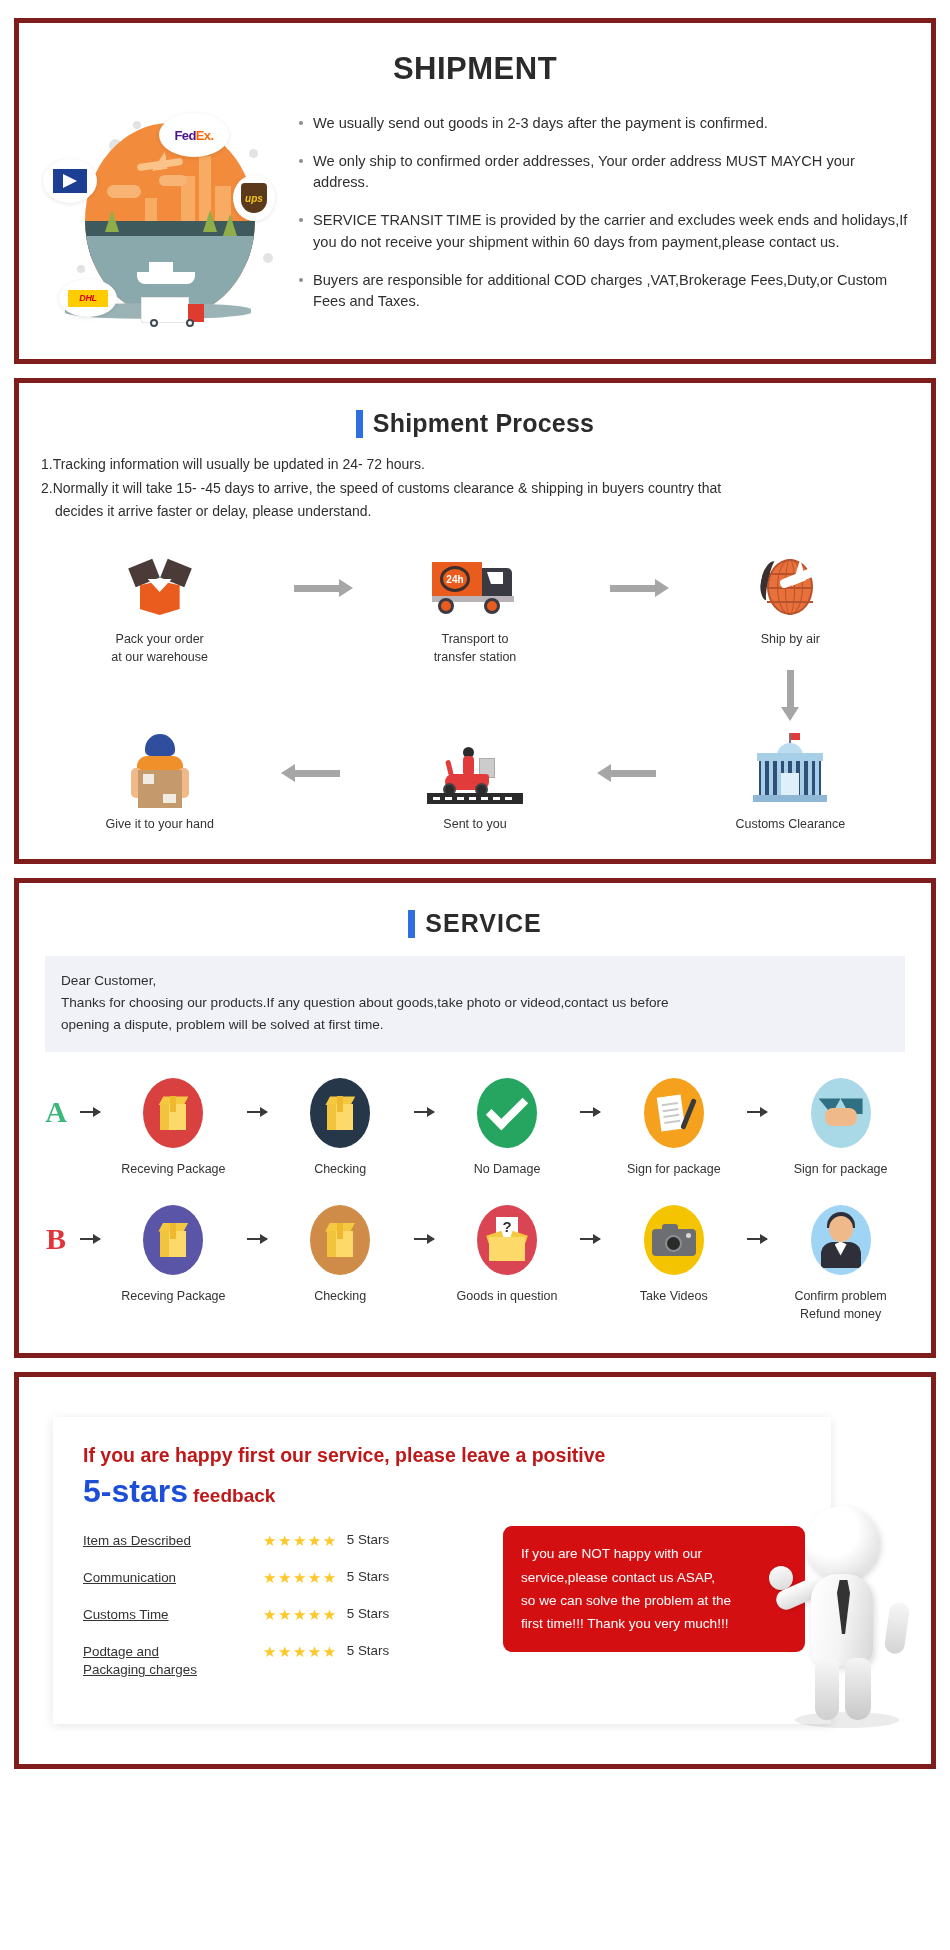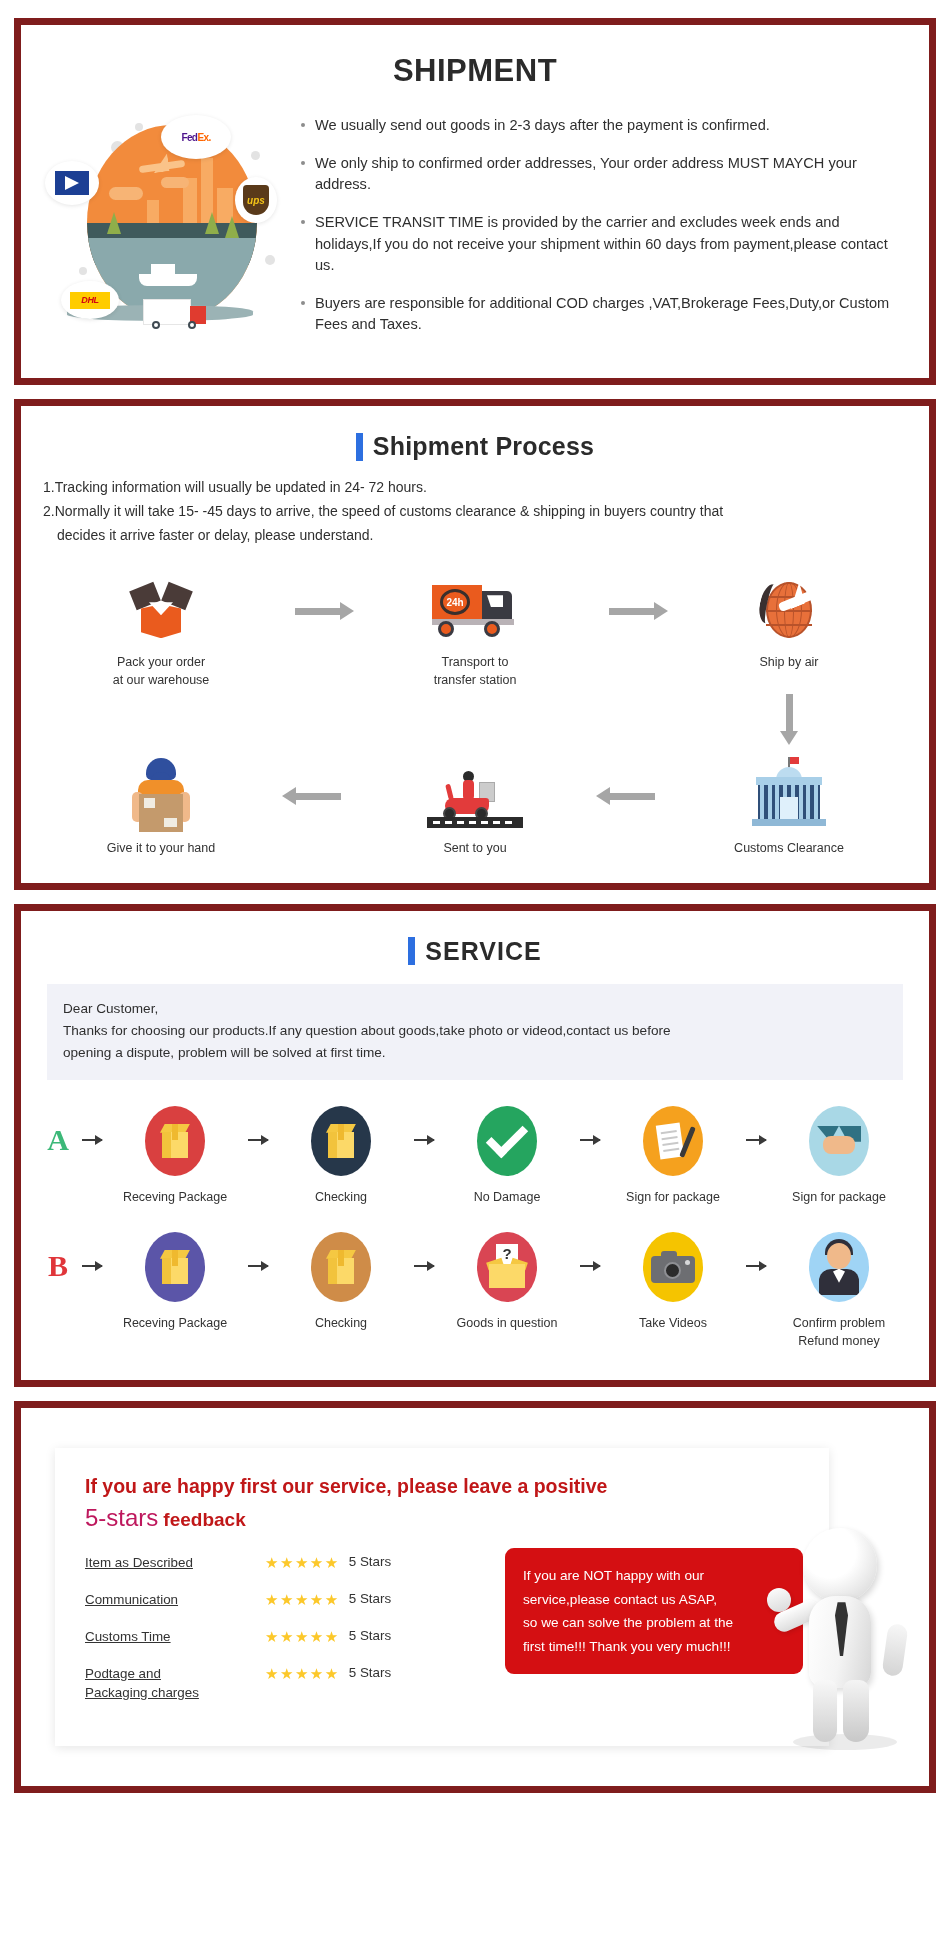--- a/index.html
+++ b/index.html
@@ -7,21 +7,21 @@
     width: 950px;
     background: #ffffff;
     font-family: "Liberation Sans", sans-serif;
     color: #333;
     -webkit-font-smoothing: antialiased;
   }
   .page { width: 950px; padding: 18px 14px 14px 14px; background:#fff; }
 
   .card {
     background: #ffffff;
-    border: 7px solid #7f1d1d;
+    border: 5px solid #7f1d1d;
     margin-bottom: 14px;
     position: relative;
   }
 
   
   .ship-title-wrap { text-align: center; padding: 28px 0 6px 0; }
   .ship-title {
     display: inline-block;
     position: relative;
     font-size: 31px;
@@ -111,21 +111,21 @@
     box-shadow:0 1px 4px rgba(0,0,0,.10);
     display:flex;align-items:center;justify-content:center;
     font-weight:bold;
   }
   .bub-usps{ left:6px; top:56px; width:54px;height:44px; }
   .bub-fedex{ left:122px; top:10px; width:70px;height:44px; }
   .bub-ups{ left:196px; top:72px; width:42px;height:46px; }
   .bub-dhl{ left:22px; top:176px; width:58px;height:38px; }
   .usps-box{width:34px;height:24px;background:#1c3f94;display:flex;align-items:center;justify-content:center;}
   .usps-box::after{content:"";width:0;height:0;border-left:14px solid #fff;border-top:7px solid transparent;border-bottom:7px solid transparent;}
-  .fedex-txt{font-size:10px;letter-spacing:-.6px;font-family:"Liberation Sans",sans-serif;}
+  .fedex-txt{font-size:13px;letter-spacing:-.6px;font-family:"Liberation Sans",sans-serif;}
   .fedex-txt .a{color:#4d148c;} .fedex-txt .b{color:#ff6600;}
   .ups-shield{width:26px;height:30px;background:#5a3a1a;border-radius:4px 4px 14px 14px;
     display:flex;align-items:center;justify-content:center;color:#f5c518;font-size:10px;font-style:italic;}
   .dhl-box{width:40px;height:17px;background:#ffcc00;display:flex;align-items:center;justify-content:center;
     color:#d40511;font-size:9px;font-weight:bold;font-style:italic;letter-spacing:-.3px;}
   .dot{position:absolute;border-radius:50%;background:#e3e3e3;}
 
   
   .sec-head{
     text-align:center; padding:26px 0 8px 0;
@@ -292,21 +292,21 @@
   .fb-card{ position:relative; padding: 26px 0 26px 0; overflow:hidden; }
   .fb-inner{
     margin: 14px 100px 14px 34px;
     background:#ffffff;
     box-shadow: 0 2px 10px rgba(0,0,0,.10);
     padding: 26px 26px 26px 30px;
     position:relative; z-index:2;
   }
   .fb-h1{ color:#c01718; font-size:19.5px; font-weight:bold; line-height:1.25; }
   .fb-h2{ margin-top:6px; }
-  .fb-h2 .big{ color:#be185d; font-size:24px; font-weight:normal; }
+  .fb-h2 .big{ color:#1d4ed8; font-size:32px; font-weight:bold; }
   .fb-h2 .sm{ color:#c01718; font-size:19px; font-weight:bold; margin-left:5px; }
   .fb-body{ display:flex; margin-top:22px; }
   .fb-table{ flex:0 0 420px; }
   .fb-line{ display:flex; align-items:flex-start; margin-bottom:18px; }
   .fb-name{ flex:0 0 180px; font-size:13.4px; color:#333; line-height:1.4;text-decoration:underline; }
   .fb-stars{ color:#fcc82a; font-size:15px; letter-spacing:1.5px; margin-right:9px; white-space:nowrap; }
   .fb-cnt{ font-size:13.4px; color:#333; }
   .fb-redbox{
     flex:1; background:#d40f12; color:#fff; border-radius:9px;
     padding:16px 18px; font-size:13.6px; line-height:1.72;

